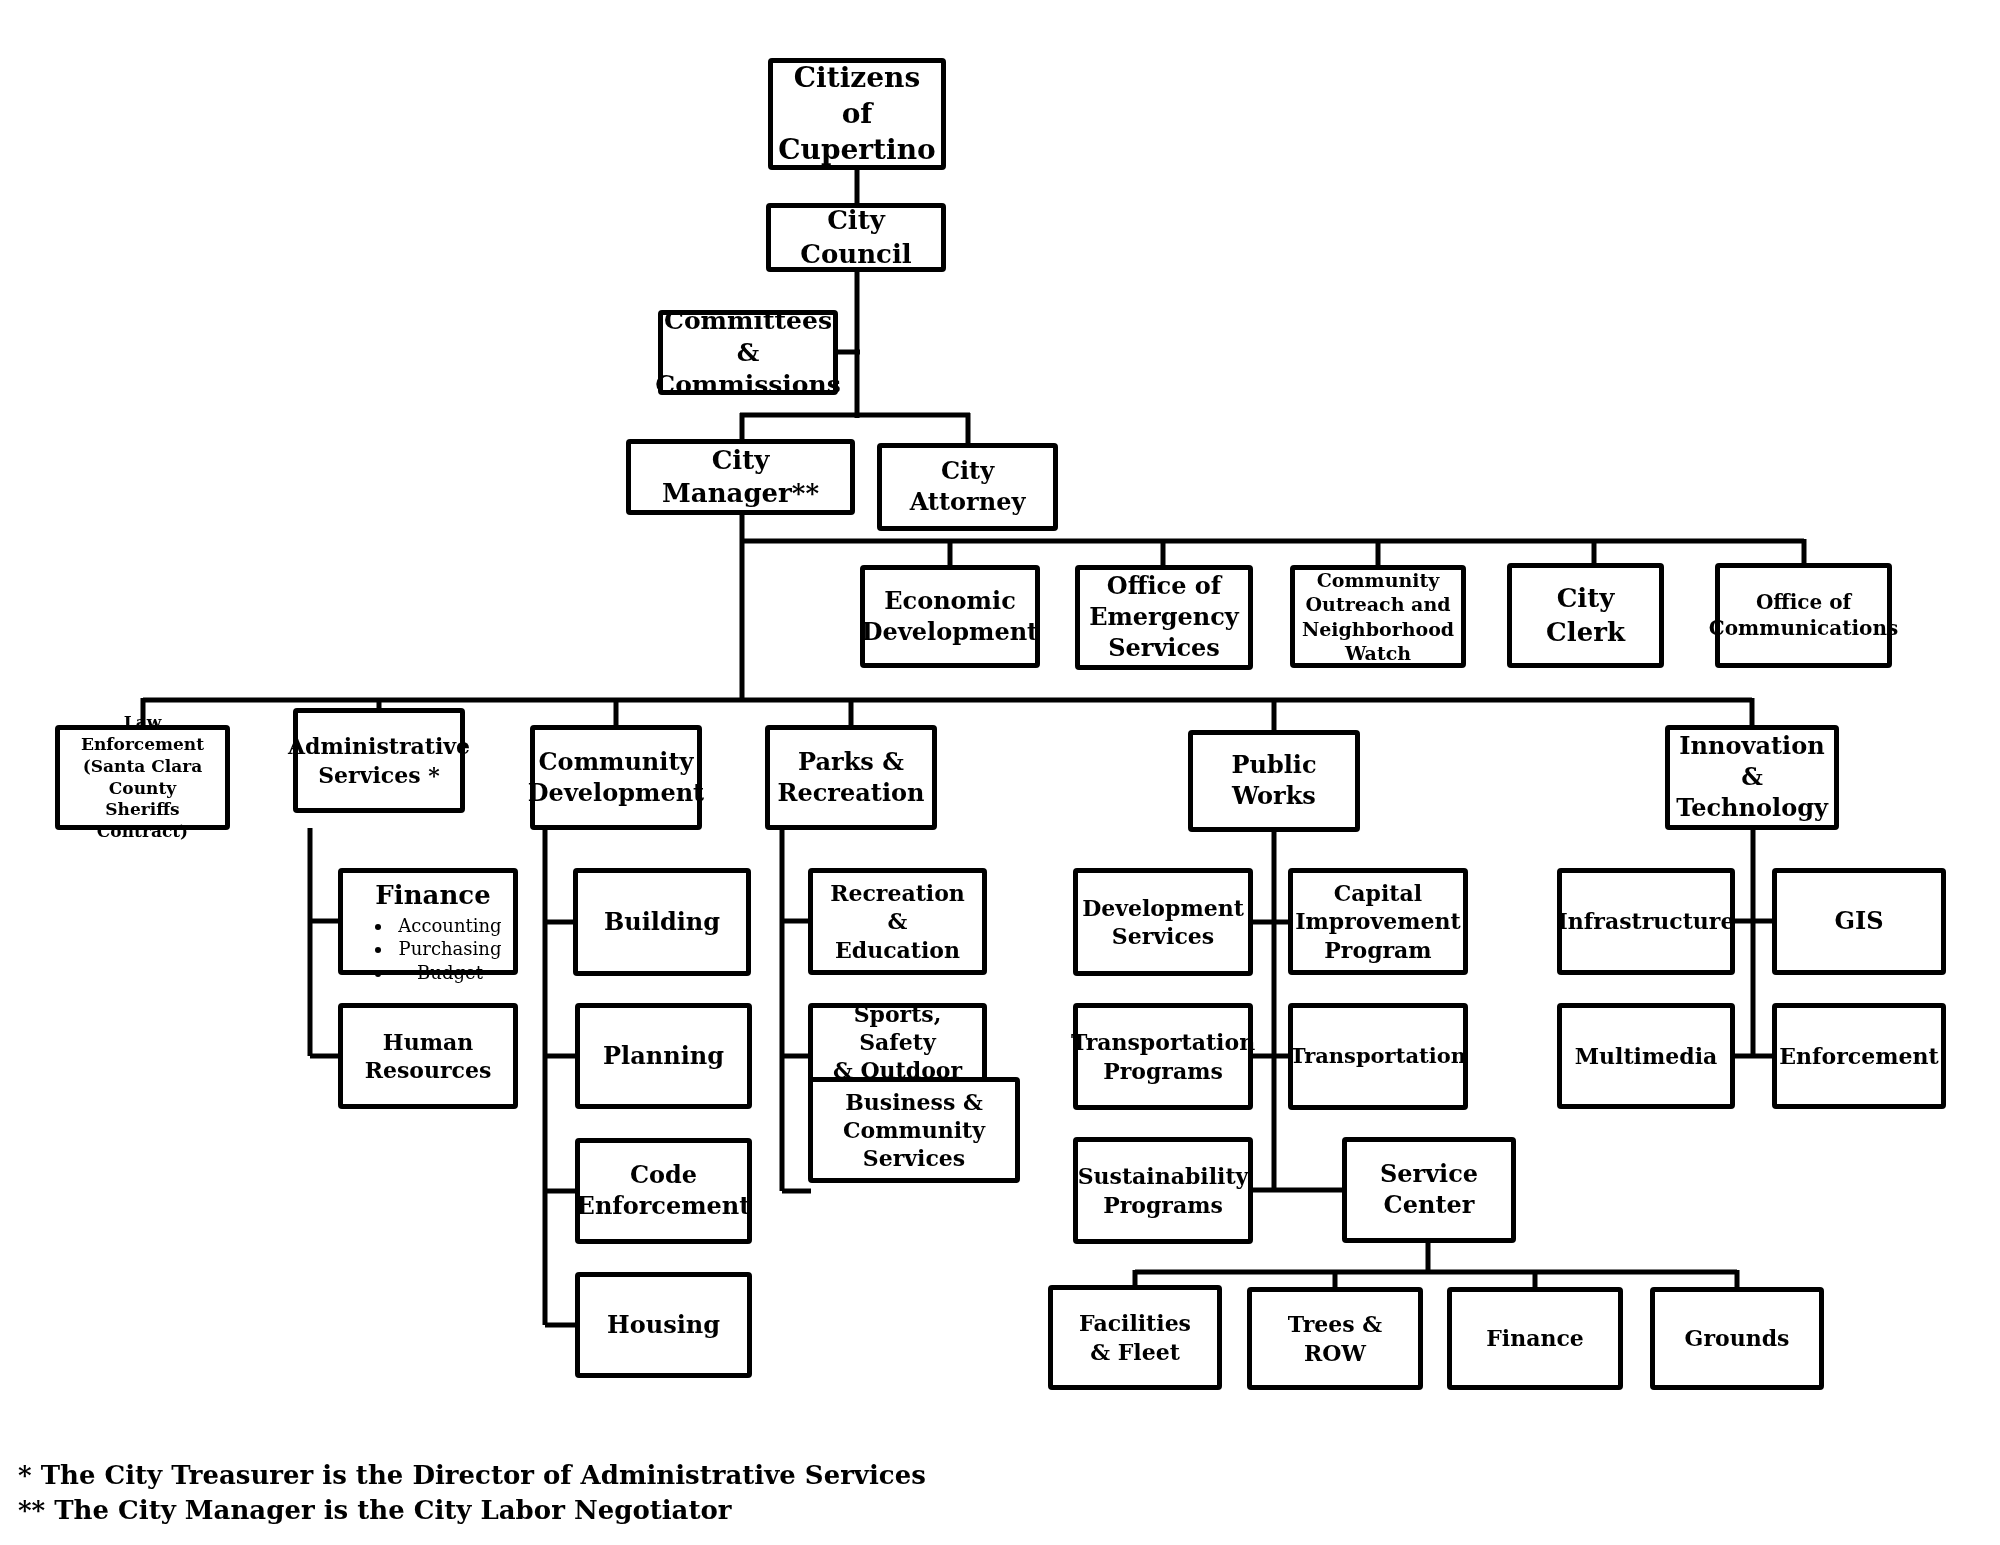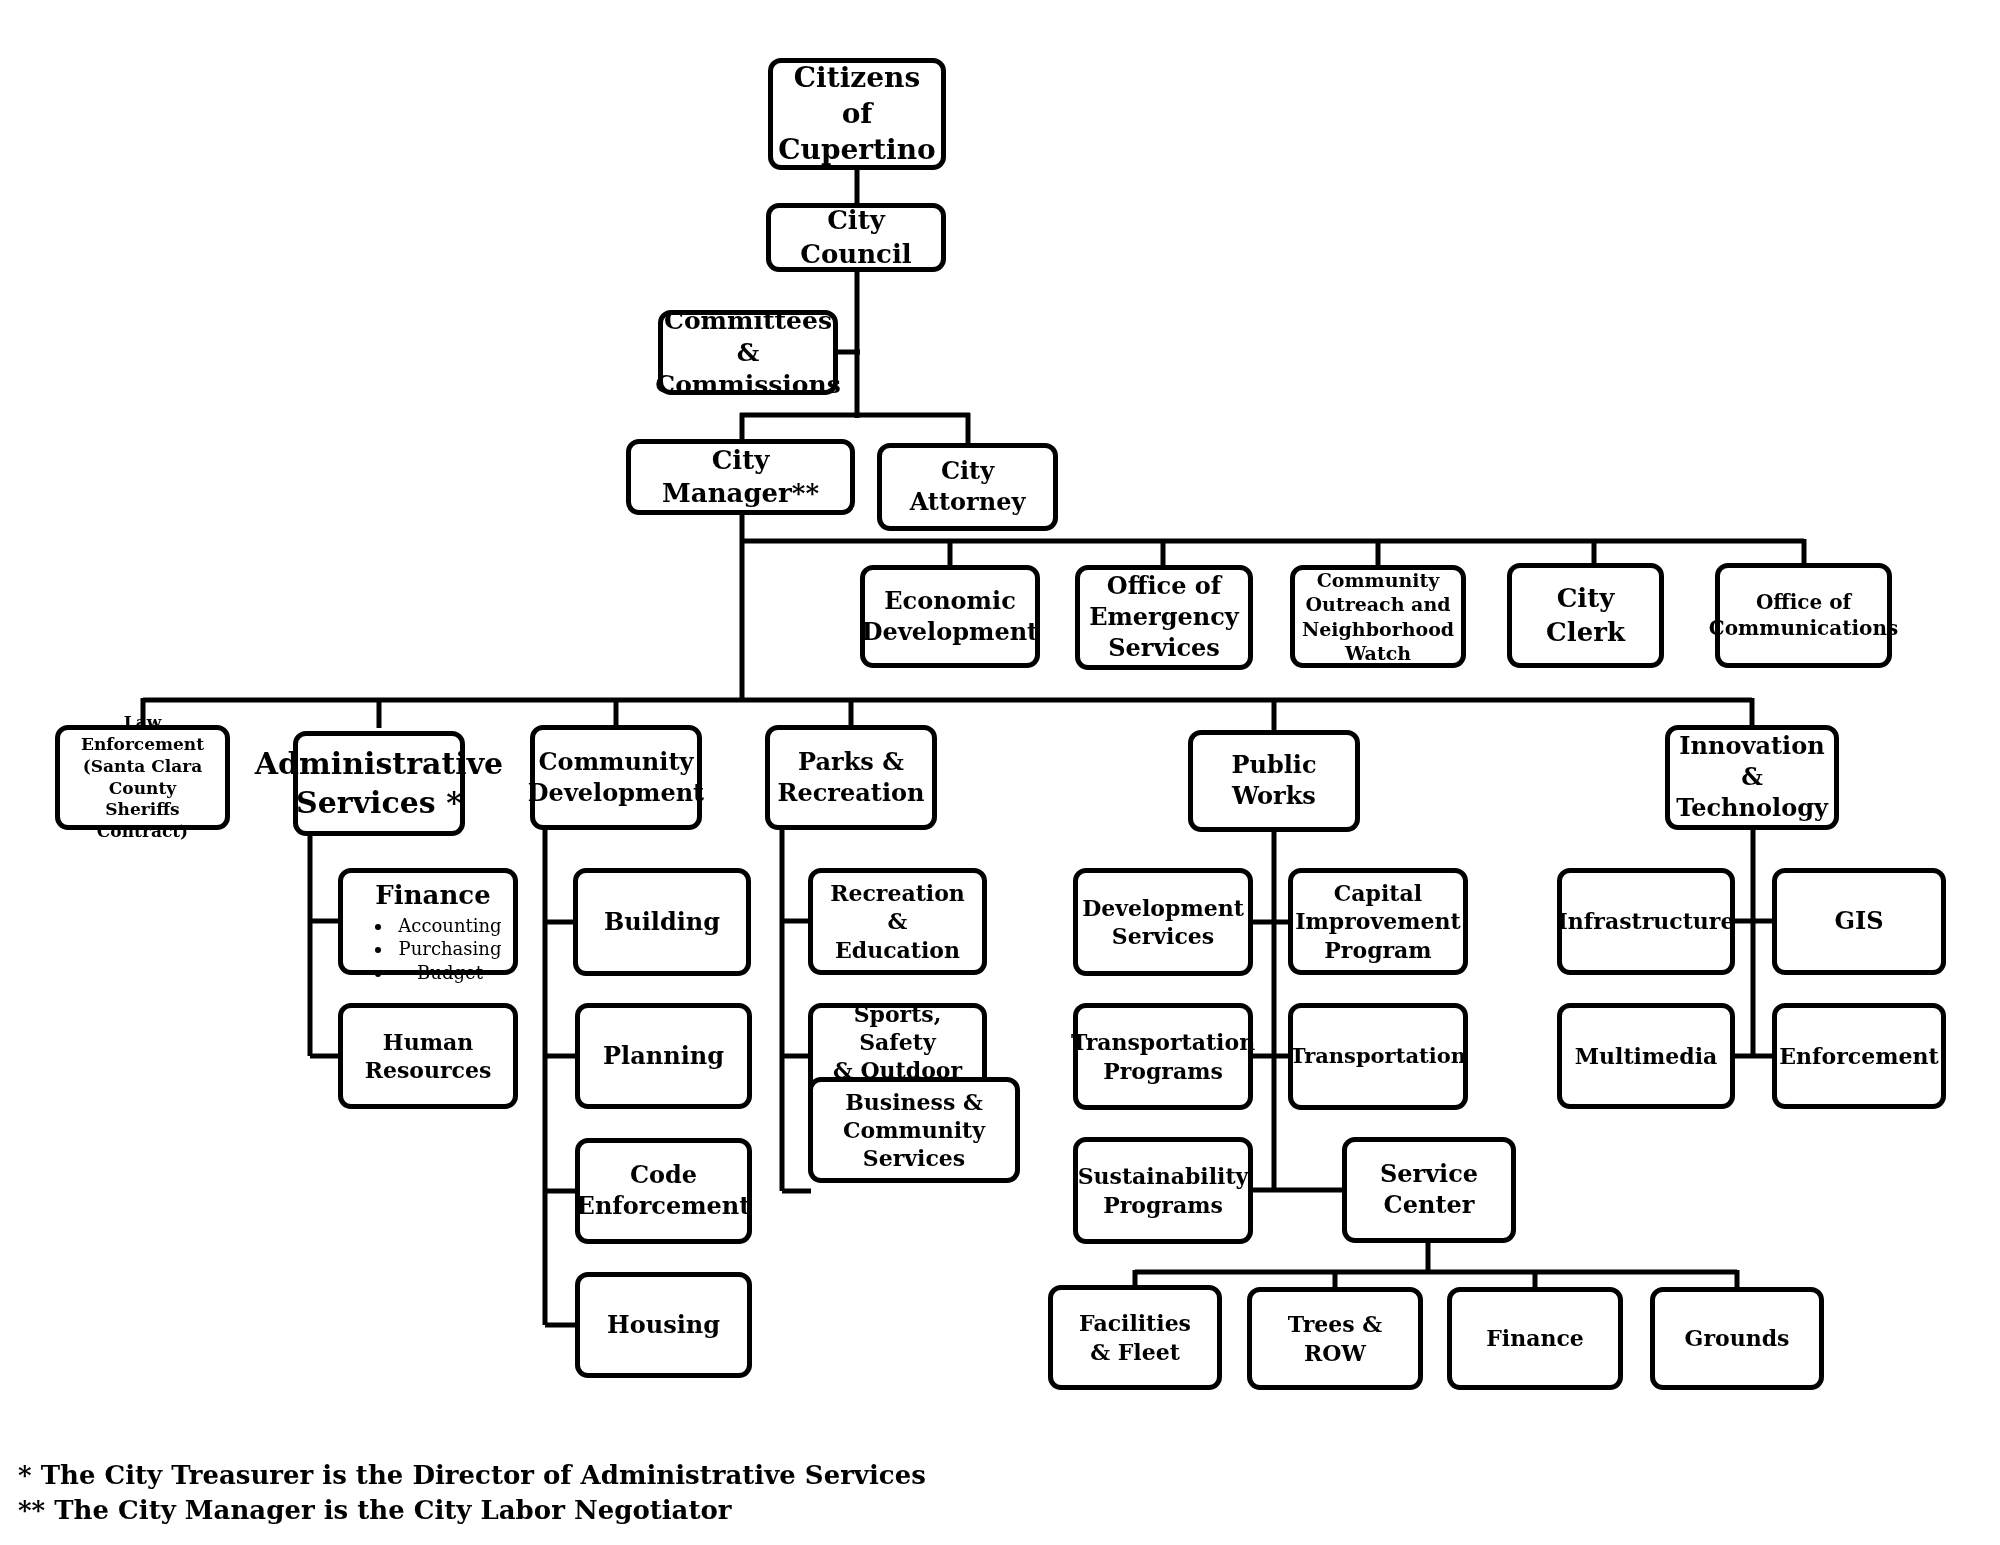--- a/index.html
+++ b/index.html
@@ -15,21 +15,21 @@
   .connectors {
     position: absolute;
     left: 0; top: 0;
     width: 2000px; height: 1545px;
   }
   .connectors line { stroke: #000000; stroke-width: 5; }
   .node {
     position: absolute;
     box-sizing: border-box;
     border: 5px solid #000000;
-    border-radius: 13px;
+    border-radius: 4px;
     background: #ffffff;
     display: flex;
     align-items: center;
     justify-content: center;
     text-align: center;
     white-space: pre-line;
     font-weight: bold;
     line-height: 1.28;
     padding: 2px 4px;
   }
@@ -145,21 +145,21 @@
 
   <div class="node" style="left:1507px;top:563px;width:157px;height:105px;font-size:26px">City Clerk</div>
 
   <div class="node" style="left:1715px;top:563px;width:177px;height:105px;font-size:20px">Office of
 Communications</div>
 
   <div class="node" style="left:55px;top:725px;width:175px;height:105px;font-size:17px">Law Enforcement
 (Santa Clara County
 Sheriffs Contract)</div>
 
-  <div class="node" style="left:293px;top:731px;width:172px;height:105px;font-size:30px">Administrative
+  <div class="node" style="left:293px;top:708px;width:172px;height:105px;font-size:22px">Administrative
 Services *</div>
 
   <div class="node" style="left:530px;top:725px;width:172px;height:105px;font-size:24px">Community
 Development</div>
 
   <div class="node" style="left:765px;top:725px;width:172px;height:105px;font-size:24px">Parks &amp;
 Recreation</div>
 
   <div class="node" style="left:1188px;top:730px;width:172px;height:102px;font-size:24px">Public Works</div>
 

